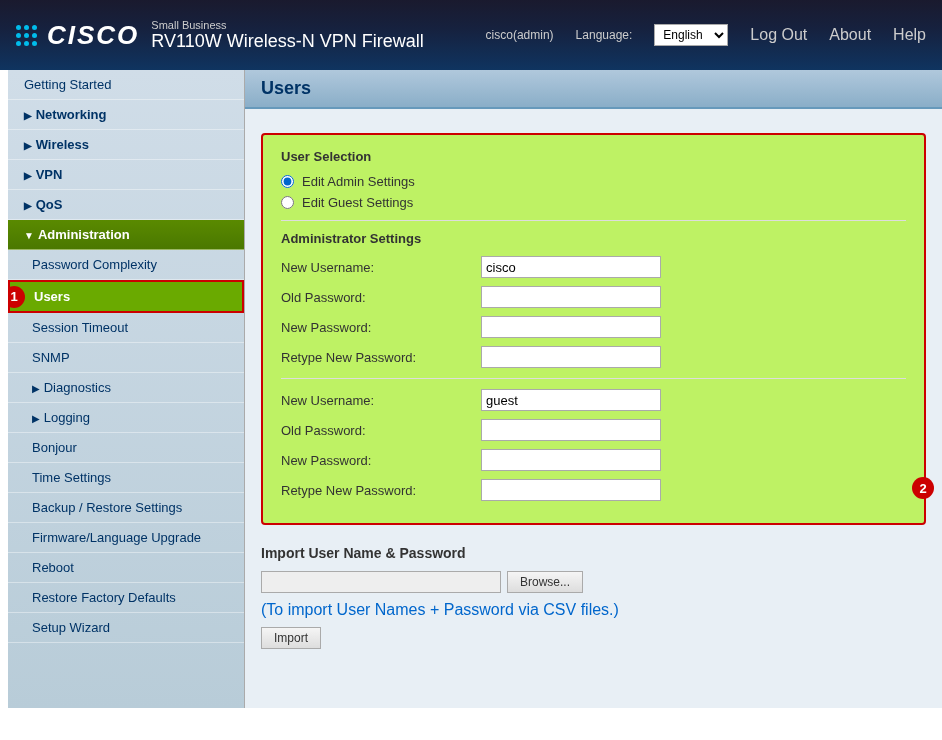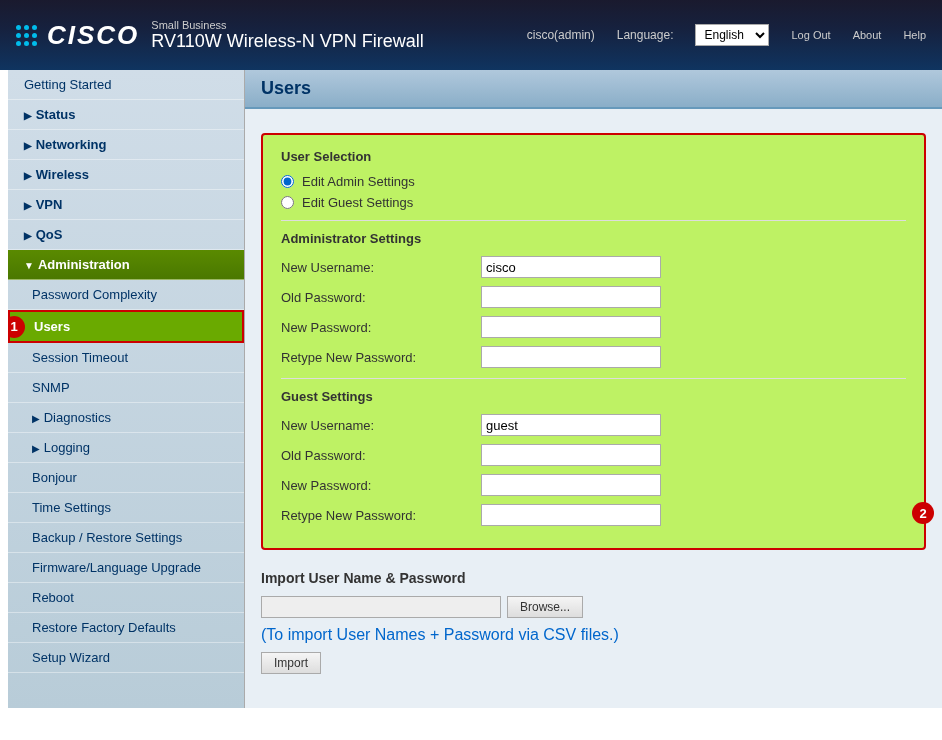--- a/index.html
+++ b/index.html
@@ -61,21 +61,21 @@
     #language-select {
       padding: 2px 4px;
       font-size: 12px;
       background: white;
       border: 1px solid #aaa;
     }
     #header-right a, .header-link {
       color: #ccc;
       text-decoration: none;
       cursor: pointer;
-      font-size: 11px;
+      font-size: 16px;
     }
 
     
     #layout {
       display: flex;
       height: 638px;
       margin-left: 8px;
     }
 
     
@@ -285,21 +285,20 @@
     <a class="header-link">Log Out</a>
     <a class="header-link">About</a>
     <a class="header-link">Help</a>
   </div>
 </div>
 
 <div id="layout">
 
   <div id="sidebar">
     <div class="sidebar-item">Getting Started</div>
-    <div class="sidebar-item section-header"><span class="triangle">▶</span>Status</div>
     <div class="sidebar-item section-header"><span class="triangle">▶</span>Networking</div>
     <div class="sidebar-item section-header"><span class="triangle">▶</span>Wireless</div>
     <div class="sidebar-item section-header"><span class="triangle">▶</span>VPN</div>
     <div class="sidebar-item section-header"><span class="triangle">▶</span>QoS</div>
     <div class="sidebar-item active-section" style="background: linear-gradient(180deg,#5a8a00,#4a7800); color:white; font-weight:bold;"><span class="triangle" style="color:white;">▼</span>Administration</div>
     <div class="sidebar-item sub-item">Password Complexity</div>
     <div class="sidebar-item sub-item active-page" style="background:#6aaa00; color:white; font-weight:bold; border: 2px solid #cc0000; position:relative;">
       Users
       <span class="badge-circle" style="position:absolute; left:-11px; top:50%; transform:translateY(-50%);">1</span>
     </div>
@@ -351,21 +350,20 @@
           <div class="form-label">New Password:</div>
           <input type="password" class="form-input" style="">
         </div>
         <div class="form-row">
           <div class="form-label">Retype New Password:</div>
           <input type="password" class="form-input" style="">
         </div>
 
         <div class="section-separator"></div>
 
-        <div class="section-title">Guest Settings</div>
 
         <div class="form-row">
           <div class="form-label">New Username:</div>
           <input type="text" class="form-input" value="guest" style="">
         </div>
         <div class="form-row">
           <div class="form-label">Old Password:</div>
           <input type="password" class="form-input" style="">
         </div>
         <div class="form-row">

